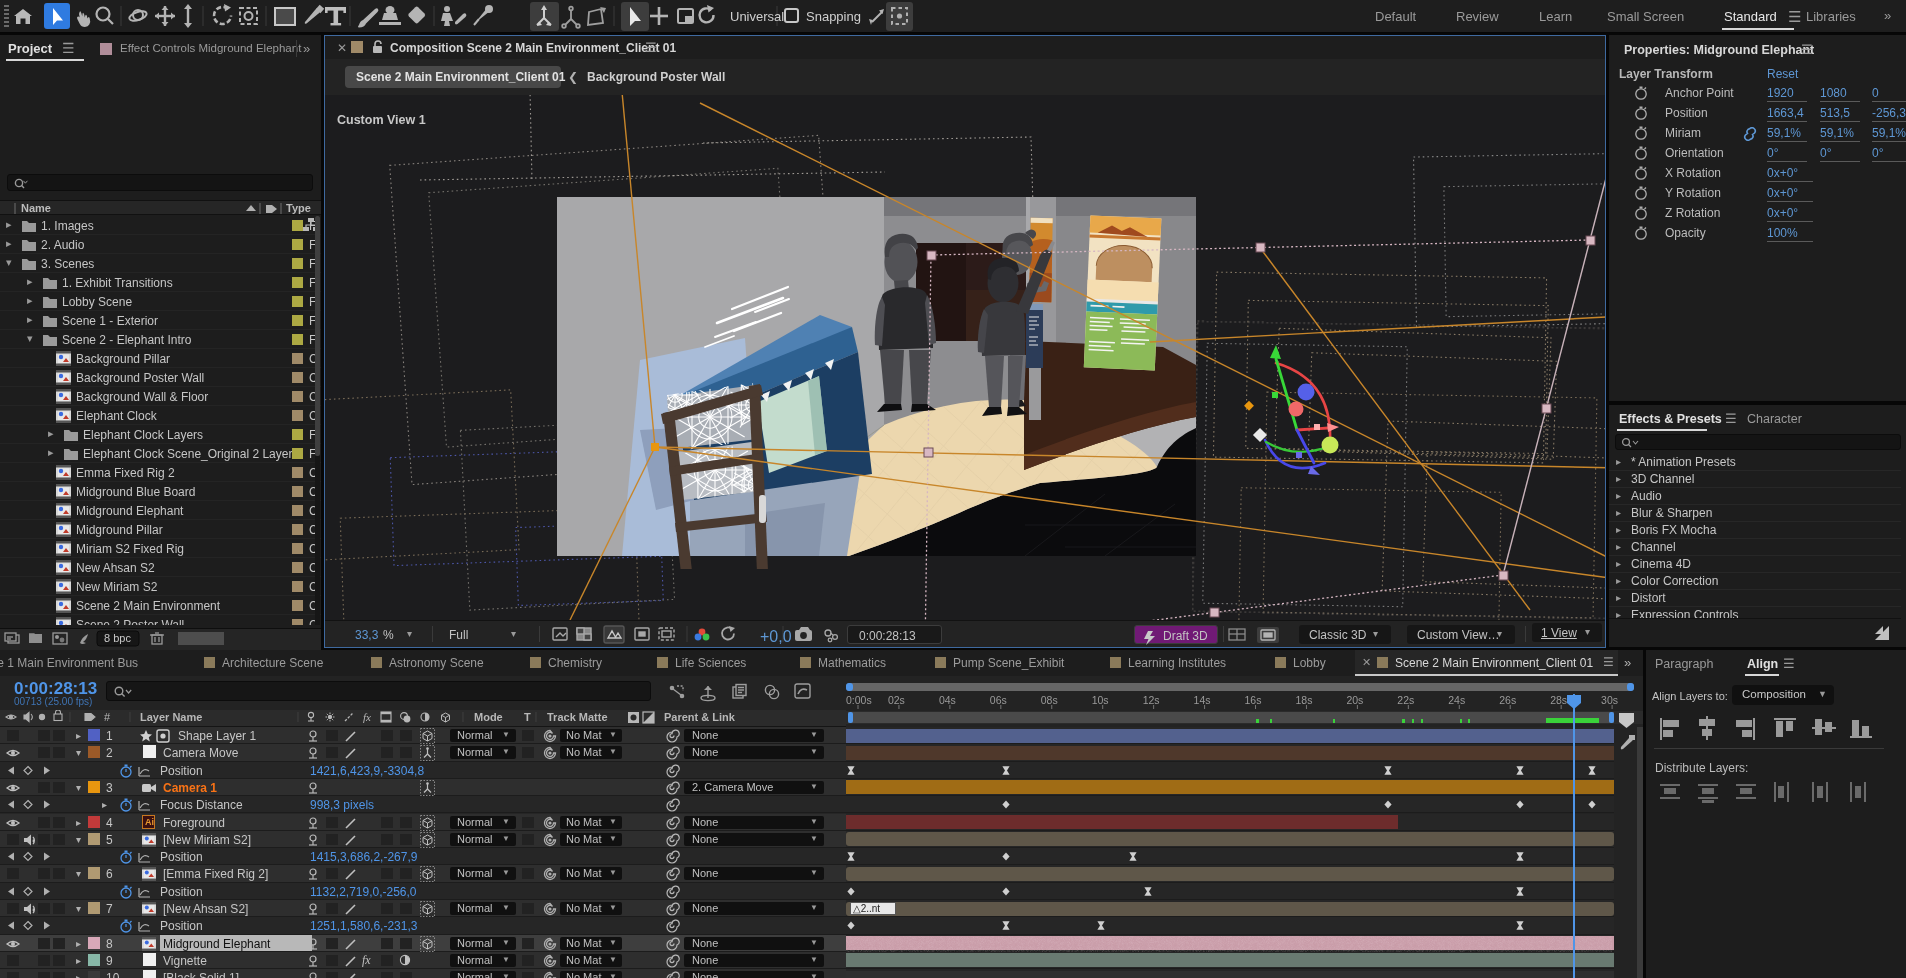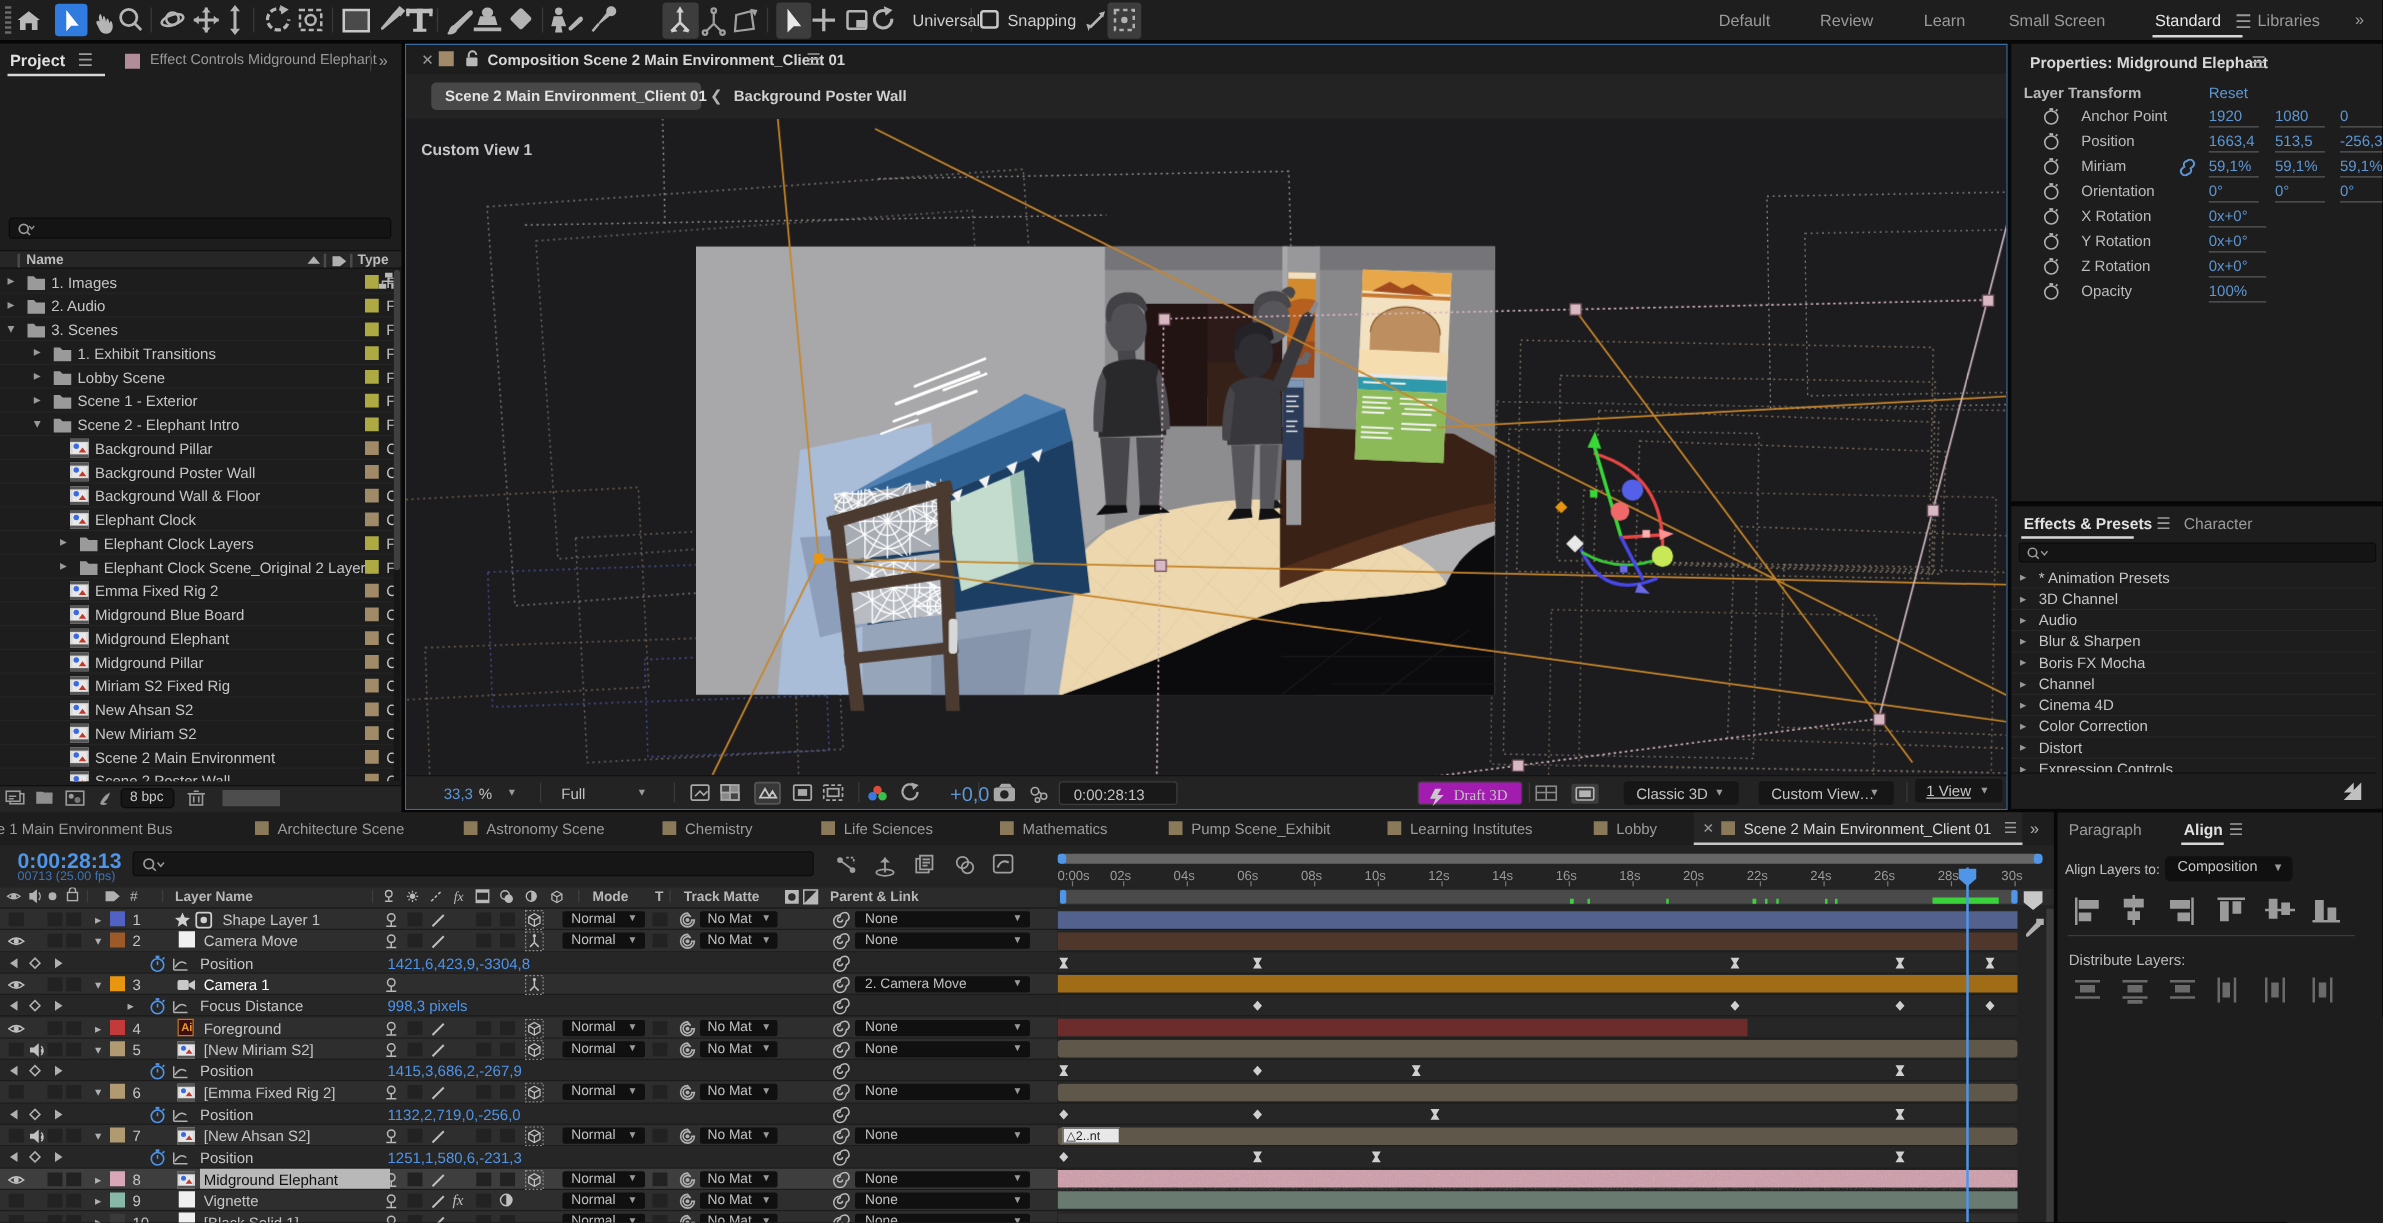--- a/index.html
+++ b/index.html
@@ -951,21 +951,21 @@
             <circle cx="288" cy="16" r="2.4"></circle>
             <circle cx="283" cy="19" r="1.8"></circle>
             <line x1="283.5" y1="12" x2="286" y2="14"></line>
           </g>
       <line x1="302" y1="5" x2="302" y2="21" stroke="#3a3a3a"></line>
     </svg>
     <span class="abs blue" style="left:435px;top:7px;">+0,0</span>
     <div class="abs" style="left:522px;top:4px;width:95px;height:19px;background:#191919;border:1px solid #3c3c3c;border-radius:3px;">
       <span class="abs txt" style="left:11px;top:3px;">0:00:28:13</span>
     </div>
-    <div class="abs" style="left:809px;top:4px;width:84px;height:19px;background:#a21caf;border:1px solid #3c3c3c;border-radius:3px;font-family:Liberation Serif, serif;">
+    <div class="abs" style="left:809px;top:4px;width:84px;height:19px;background:#701a75;border:1px solid #3c3c3c;border-radius:3px;">
       <svg width="20" height="19" style="position:absolute;left:5px;top:0;">
             <path d="M4 13 l4 -8 h5 l-3 5 h5 l-9 9 2.5 -6 Z" fill="#c8c8c8"></path>
           </svg>
       <span class="abs txt" style="left:28px;top:3px;">Draft 3D</span>
     </div>
     <div class="abs" style="left:898px;top:5px;width:1px;height:16px;background:#3a3a3a;"></div>
     <svg width="60" height="27" style="position:absolute;left:902px;top:0;">
       <g stroke="#8a8a8a" stroke-width="1.3" fill="none">
             <rect x="2" y="8" width="16" height="11"></rect>
             <line x1="10" y1="8" x2="10" y2="19"></line>
@@ -1439,21 +1439,21 @@
           </svg>
           <div class="abs" style="left:38px;top:3px;width:12px;height:11px;background:#222;"></div>
           <div class="abs" style="left:53px;top:3px;width:12px;height:11px;background:#222;"></div>
           <span class="abs" style="left:76px;top:3px;color:#b0b0b0;font-size:10px;">▾</span>
           <div class="abs" style="left:88px;top:2px;width:12px;height:12px;background:#e8960f;"></div>
           <span class="abs" style="left:106px;top:2px;font-size:12px;color:#c6c6c6;">3</span>
           <svg width="18" height="17" style="position:absolute;left:141px;top:1px;">
             <rect x="1" y="4" width="9" height="8" rx="1.5" fill="#c8c8c8"></rect>
             <path d="M10 7 l5 -3 v8 l-5 -3 Z" fill="#c8c8c8"></path>
           </svg>
-          <span class="abs" style="left:163px;top:2px;font-size:12px;color:#ffffff;">Camera 1</span>
+          <span class="abs" style="left:163px;top:2px;font-size:12px;color:#f97316;font-weight:bold;">Camera 1</span>
           <svg width="15" height="17" style="position:absolute;left:306px;top:2px;">
             <circle cx="7" cy="5" r="3" stroke="#b8b8b8" stroke-width="1.2" fill="none"></circle>
             <line x1="7" y1="8" x2="7" y2="12" stroke="#b8b8b8" stroke-width="1.2"></line>
             <line x1="3" y1="12" x2="11" y2="12" stroke="#b8b8b8" stroke-width="1.2"></line>
           </svg>
           <svg width="16" height="17" style="position:absolute;left:420px;top:1px;">
             <rect x="0.5" y="0.5" width="14" height="15" fill="none" stroke="#8a8a8a" stroke-width="1" stroke-dasharray="1.5 1.5"></rect>
             <g stroke="#c0c0c0" stroke-width="1.2" fill="none">
               <line x1="7.5" y1="4" x2="7.5" y2="9"></line>
               <line x1="7.5" y1="9" x2="4" y2="12.5"></line>

